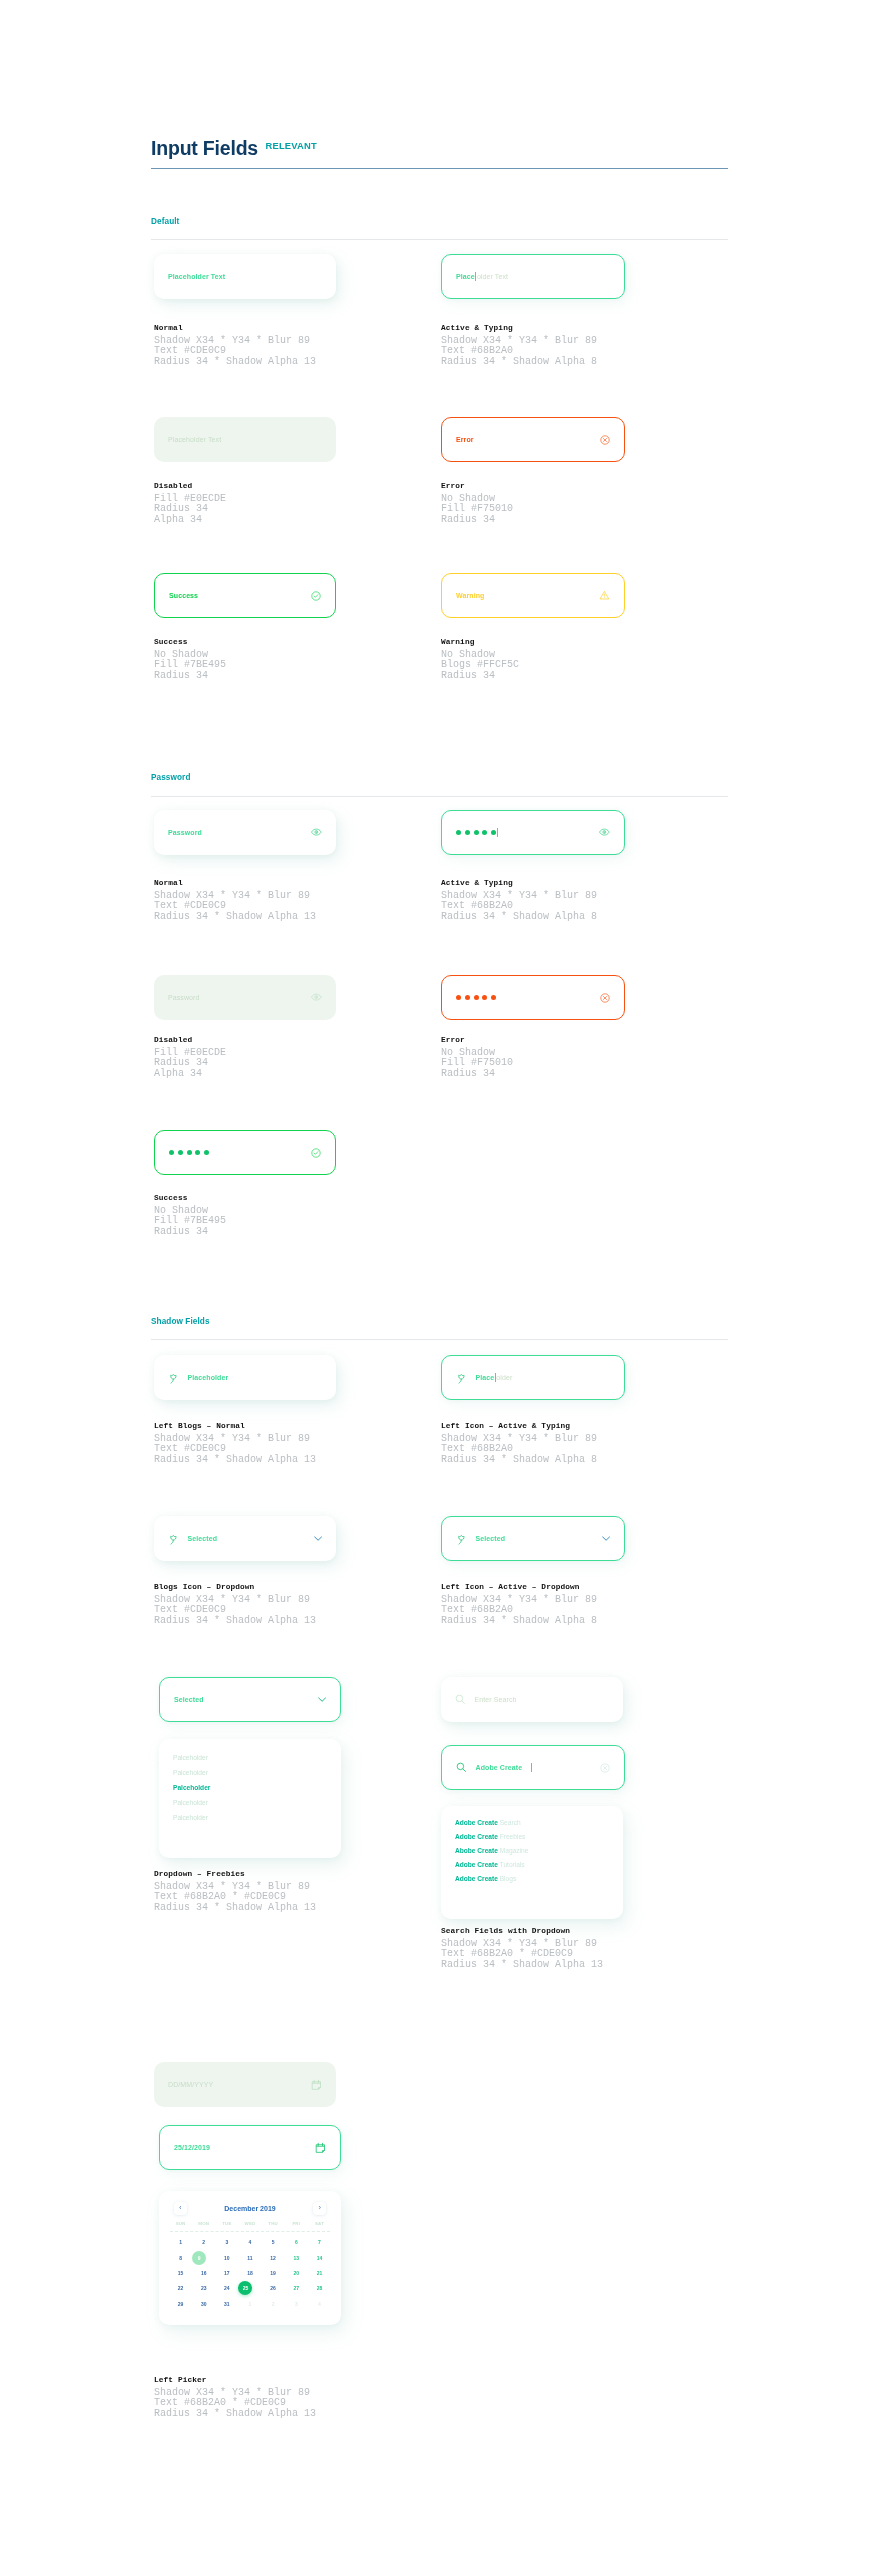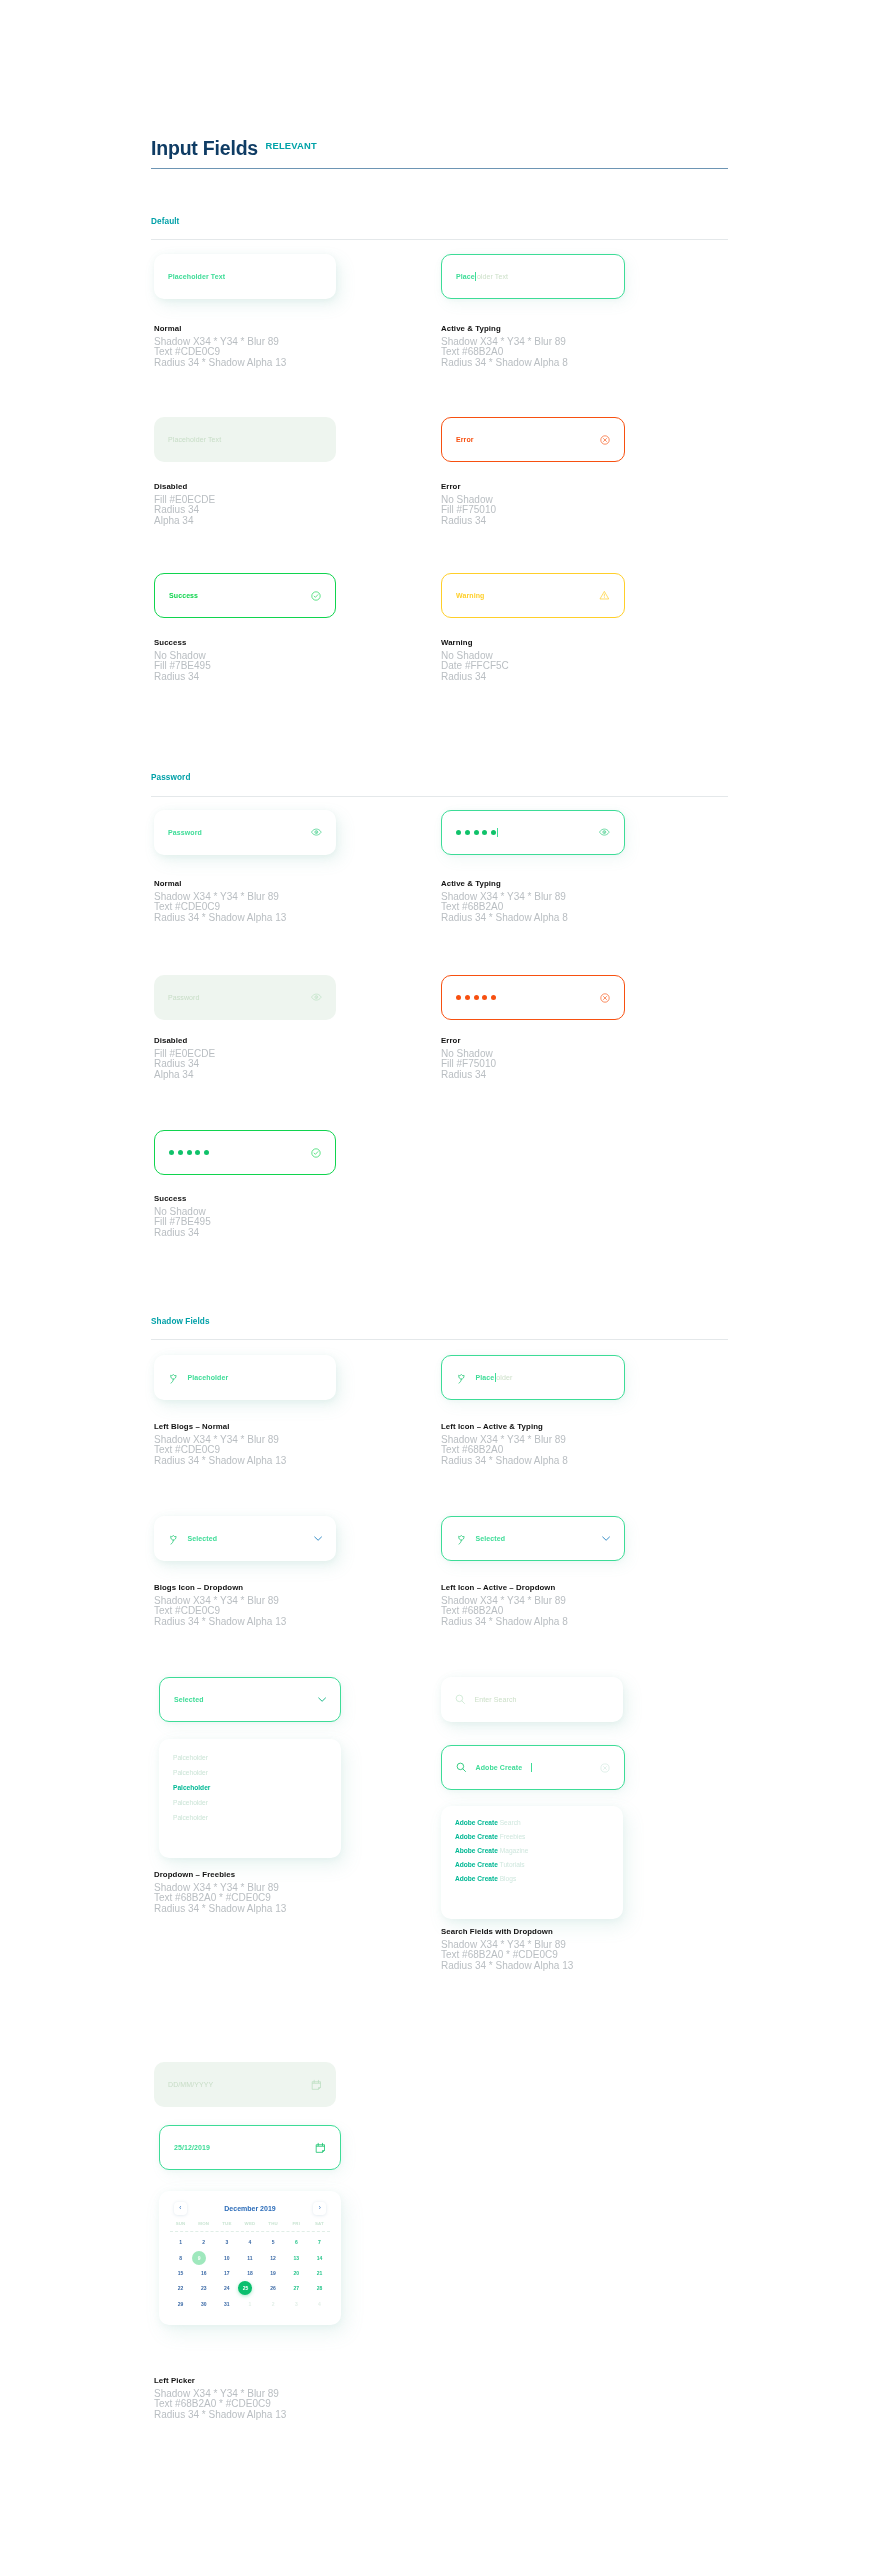--- a/index.html
+++ b/index.html
@@ -77,21 +77,21 @@
   }
 
   .right-icon { margin-left:auto; display:flex; align-items:center; }
   .left-icon  { margin-right:8.8px; display:flex; align-items:center; }
 
   .dots { display:flex; gap:3.8px; align-items:center; }
   .dot { width:5px; height:5px; border-radius:50%; background:#10c26a; }
   .dot.err { background:#f75010; }
 
   
-  .caption { position:absolute; }
+  .caption { position:absolute;font-family:Liberation Mono, monospace; }
   .cap-title { font-size:7.8px; font-weight:bold; color:#111; margin-bottom:3.8px; letter-spacing:0.1px;}
   .cap-line  { font-size:10px; color:#b9bec2; line-height:10.4px; }
 
   
   .panel {
     position:absolute; border-radius:10px; background:#fff;
     box-shadow: 5px 7.5px 17.6px rgba(104,178,160,0.13), 0 1.3px 6.3px rgba(104,178,160,0.08);
     padding:11.3px 14px;
   }
   .panel-item { font-size:6.6px; line-height:15px; color:#cbe4d6; }
@@ -215,21 +215,21 @@
       <svg width="10.7" height="10.7" viewBox="0 0 20 20">
           <path d="M10 2.6 L18.2 16.8 L1.8 16.8 Z" fill="none" stroke="#ffcf2a" stroke-width="1.3" stroke-linejoin="round"></path>
           <path d="M10 7.6 V11.6" stroke="#ffcf2a" stroke-width="1.3" stroke-linecap="round"></path>
           <circle cx="10" cy="14.1" r="0.8" fill="#ffcf2a"></circle>
         </svg>
     </span>
   </div>
   <div class="caption" style="left:441px; top:638px;">
     <div class="cap-title">Warning</div>
     <div class="cap-line">No Shadow</div>
-    <div class="cap-line">Date #FFCF5C</div>
+    <div class="cap-line">Blogs #FFCF5C</div>
     <div class="cap-line">Radius 34</div>
   </div>
 
   <div class="section-label" style="left:151px; top:773px;">Password</div>
   <div class="section-rule" style="top:796px;"></div>
 
   <div class="field shadow" style="left:154px; top:810px; width:182px;">
     <span class="fld-txt ph-normal">Password</span>
     <span class="right-icon">
       <svg width="10.7" height="8.2" viewBox="0 0 22 14">

